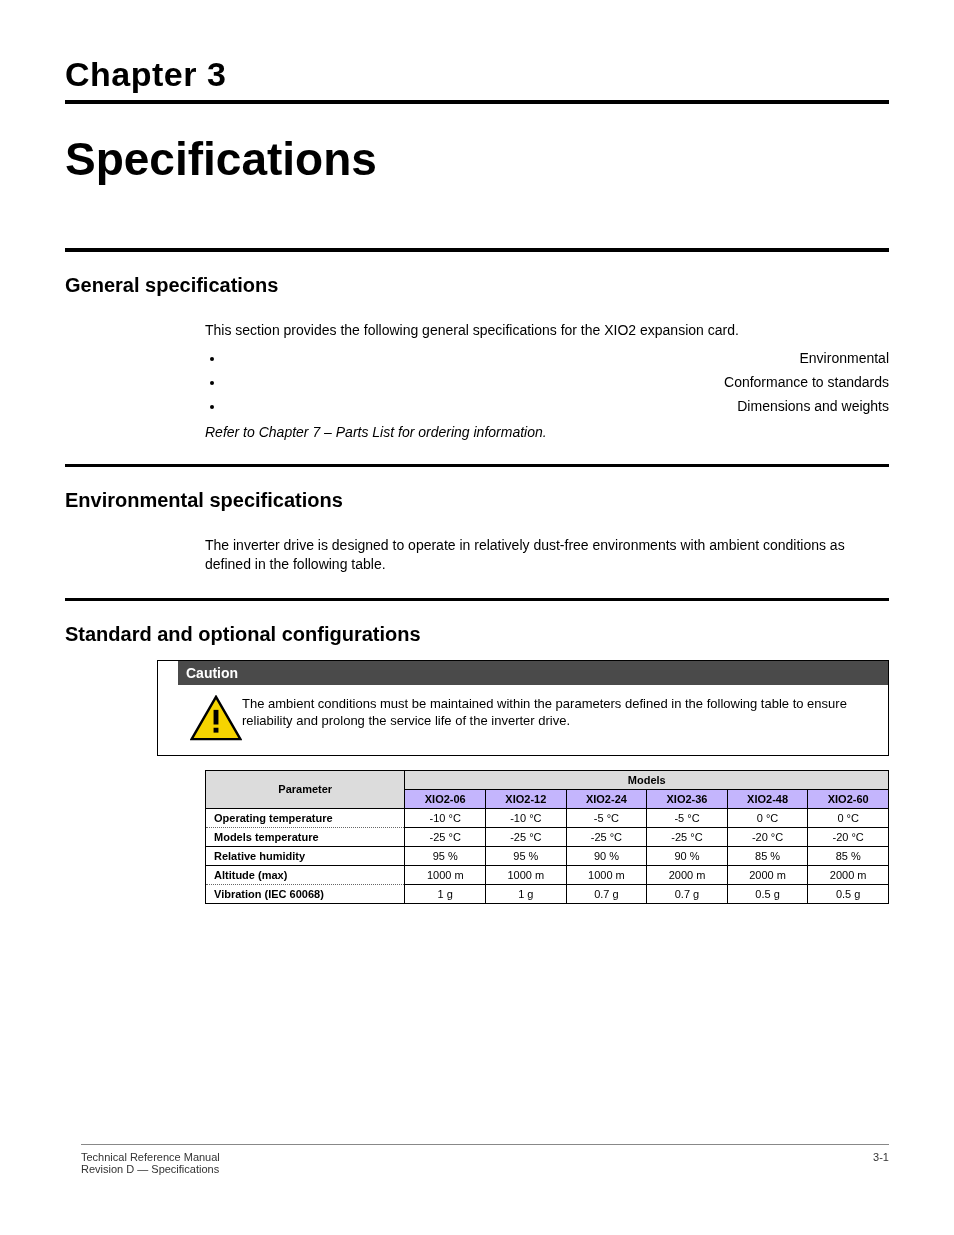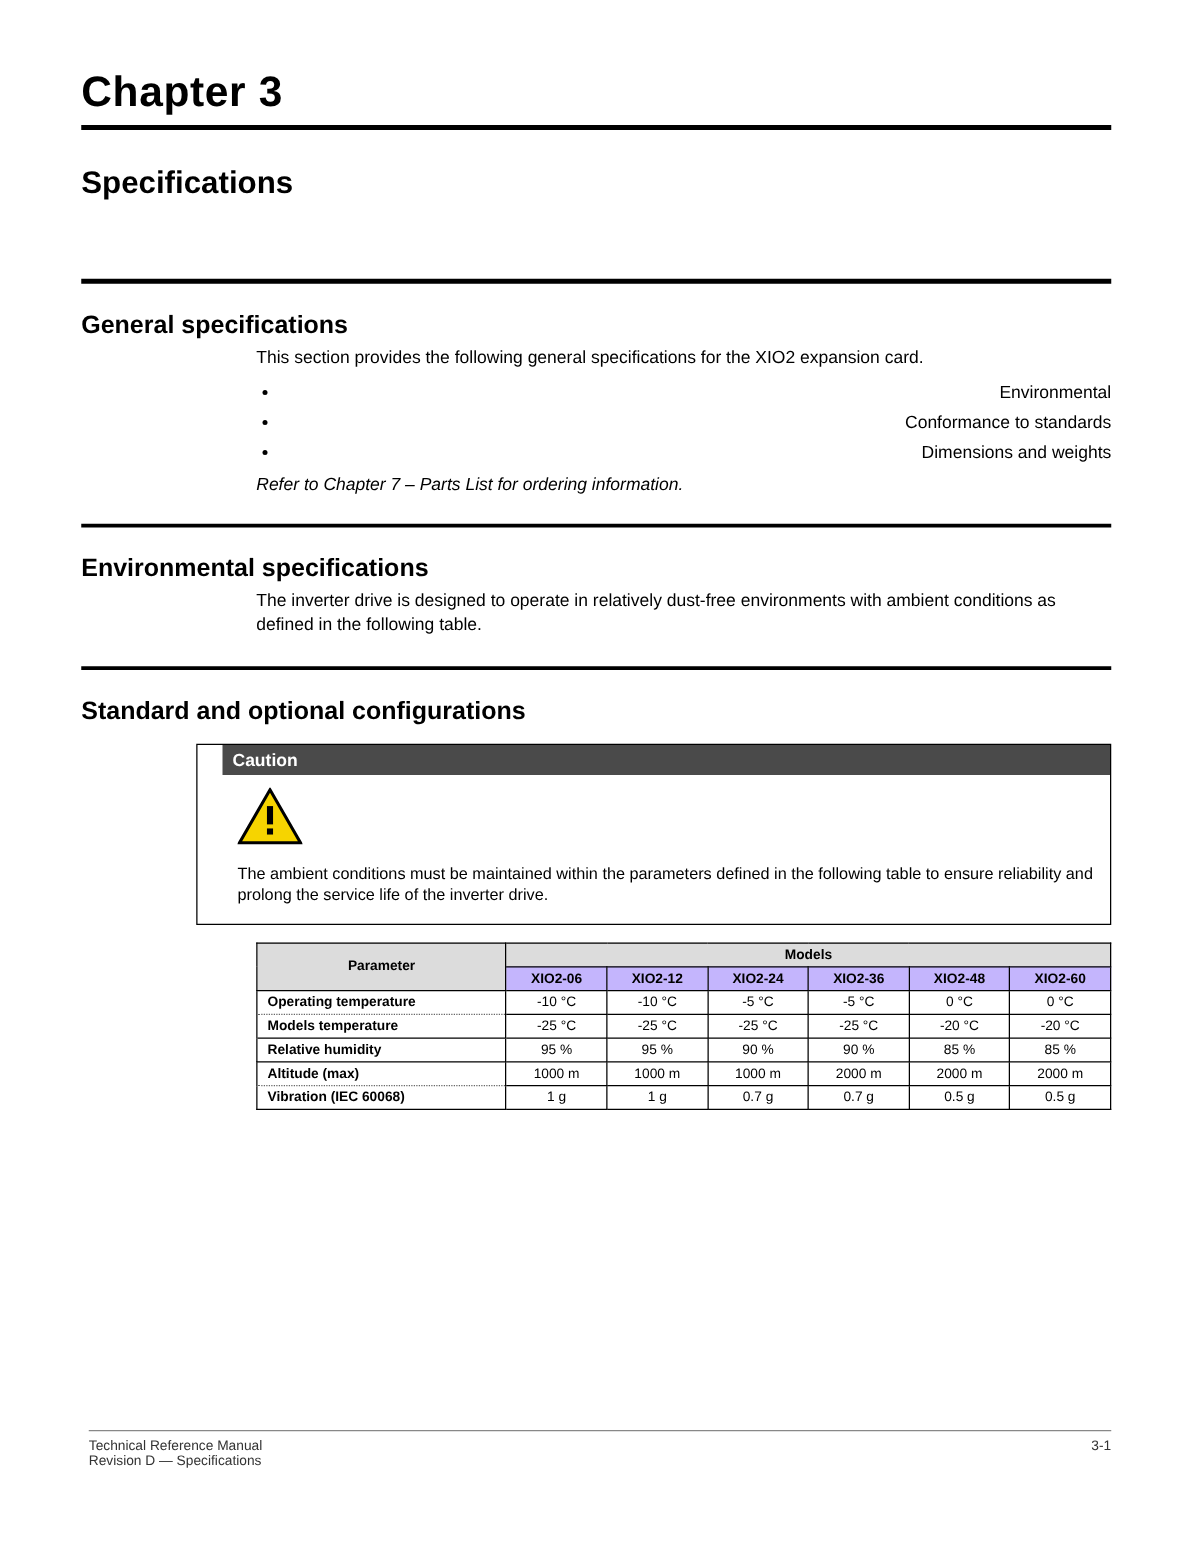--- a/index.html
+++ b/index.html
@@ -8,26 +8,26 @@
     height: 1235px;
     background: #fff;
     font-family: Arial, Helvetica, sans-serif;
     color: #000;
     position: relative;
     padding: 0 65px;
   }
   .chapter-block { padding-top: 55px; }
   .chapter-label { font-size: 34px; font-weight: bold; letter-spacing: 0.5px; }
   .thick-rule { border: none; border-top: 4px solid #000; margin-top: 6px; }
-  .chapter-title { font-size: 25px; font-weight: bold; margin-top: 28px; }
+  .chapter-title { font-size: 46px; font-weight: bold; margin-top: 28px; }
   .thick-rule2 { border: none; border-top: 4px solid #000; margin-top: 62px; }
 
   .section { margin-top: 22px; }
   .section-title { font-size: 20px; font-weight: bold; }
-  .body-text { font-size: 14px; margin-top: 4px; margin-left: 140px; line-height: 1.35; }
+  .body-text { font-size: 14px; margin-top: 24px; margin-left: 140px; line-height: 1.35; }
   .bullets { margin-top: 10px; margin-left: 160px; }
   .bullets li { font-size: 14px; margin-bottom: 8px; list-style: disc; text-align: right; }
   .refer { font-size: 14px; font-style: italic; margin-top: 10px; margin-left: 140px; }
 
   .rule-med { border: none; border-top: 3px solid #000; margin-top: 24px; }
 
   .sub-block .section-title { margin-top: 22px; font-size: 20px; font-weight: bold; }
 
   .caution-box {
     margin-top: 14px;
@@ -39,22 +39,20 @@
     background: #4a4a4a;
     color: #fff;
     font-size: 14px;
     font-weight: bold;
     padding: 4px 8px;
   }
   .caution-body {
     display: flex;
     align-items: flex-start;
     padding: 10px 12px 14px 12px;
-    gap: 14px;
-    flex-direction: column;
   }
   .caution-text { font-size: 13px; line-height: 1.35; }
 
   .warning-triangle {
     width: 52px; height: 46px; position: relative; flex-shrink: 0;
   }
   .warning-triangle svg { width: 100%; height: 100%; display: block; }
 
   .spec-table {
     margin-top: 14px;
@@ -70,21 +68,21 @@
   }
   .spec-table .rowlabel { text-align: left; padding-left: 8px; font-weight: bold; }
   .spec-table .band-row td, .spec-table .band-row th { background: #dcdcdc; }
   .spec-table .group-head { background: #dcdcdc; font-weight: bold; }
   .spec-table .dotted-bottom { border-bottom: 1px dotted #666; }
   .spec-table .dotted-top { border-top: 1px dotted #666; }
   .spec-table .colhead { background: #c4b5fd; }
 
   .footer {
     position: absolute;
-    left: 71px; right: 65px;
+    left: 81px; right: 65px;
     bottom: 60px;
     border-top: 1px solid #888;
     padding-top: 6px;
     display: flex;
     justify-content: space-between;
     font-size: 11px;
     color: #333;
   }
   .footer .left { white-space: pre-line; }
 </style>

